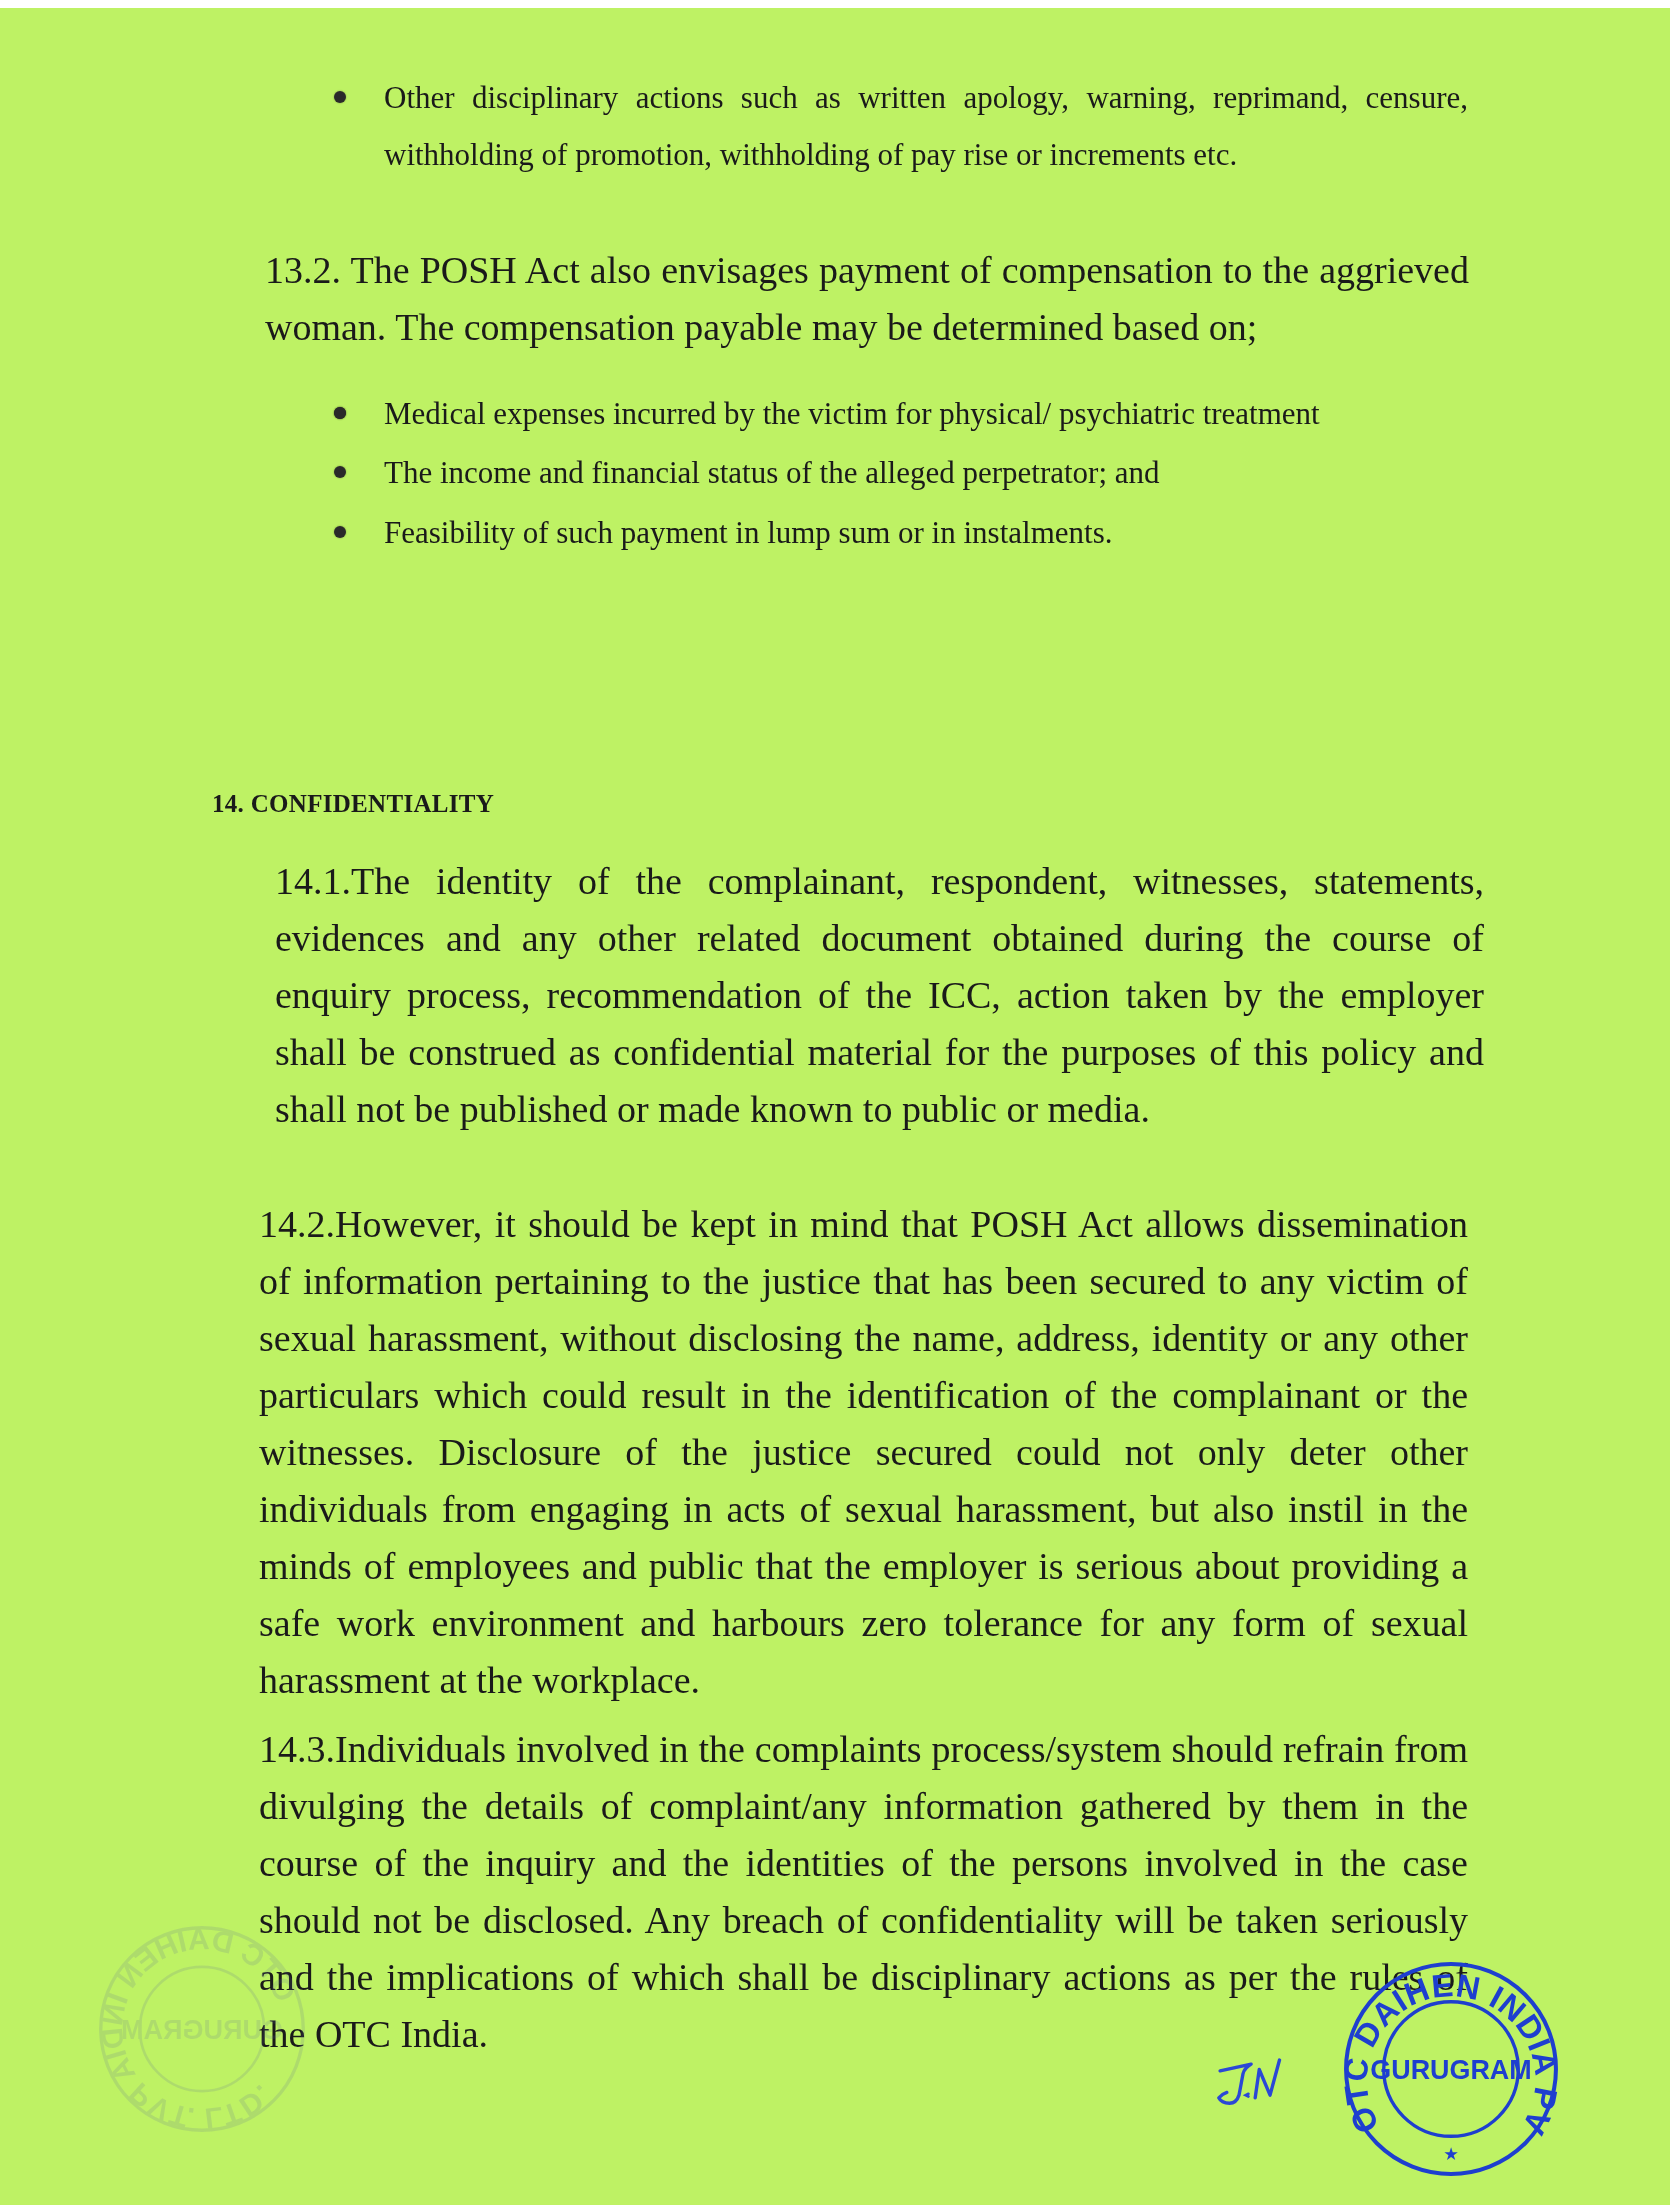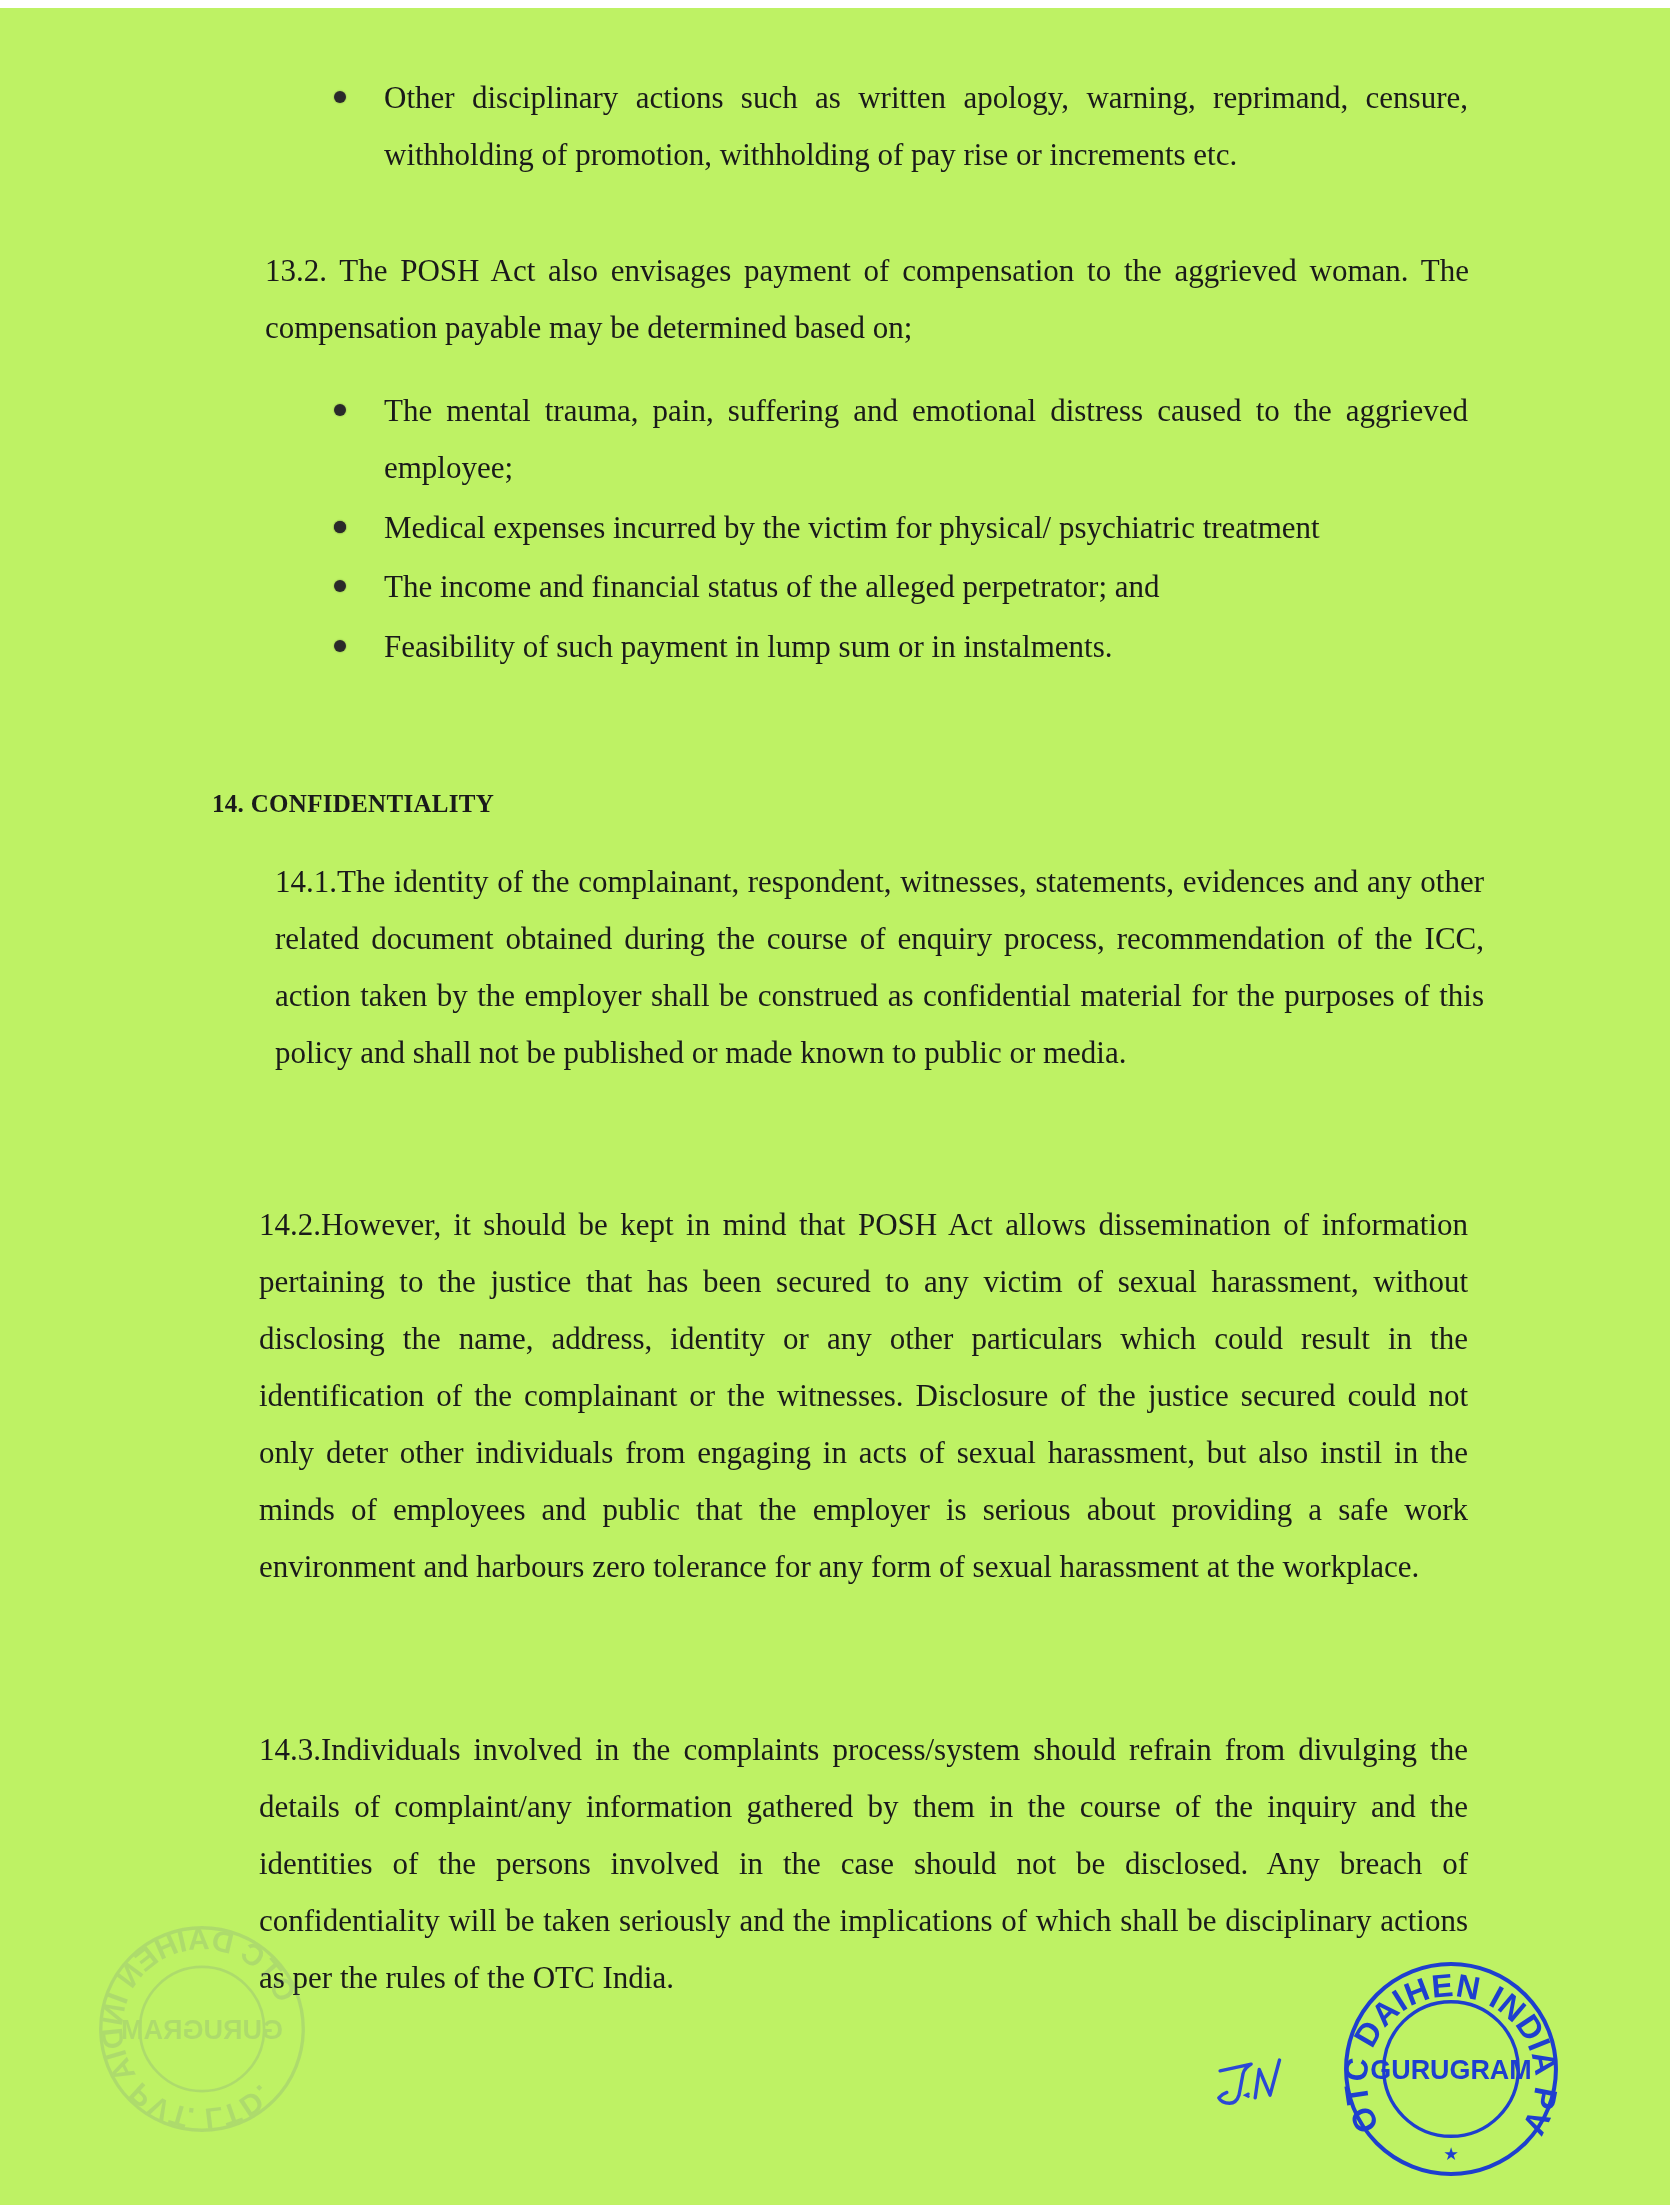--- a/index.html
+++ b/index.html
@@ -45,21 +45,21 @@
       top: 22px;
       width: 12px;
       height: 12px;
       border-radius: 50%;
       background: #2a2a2a;
       box-shadow: 0 0 1.3px 0.7px rgba(0,0,0,0.15);
     }
     
     .numbered {
       position: absolute;
-      font-size: 31px;
+      font-size: 38px;
       line-height: 57px;
       text-align: justify;
       text-align-last: left;
     }
     .num-label {
       display: inline;
     }
     .heading {
       position: absolute;
       left: 212px;
@@ -104,24 +104,20 @@
       <span>Other disciplinary actions such as written apology, warning, reprimand, censure, withholding of promotion, withholding of pay rise or increments etc.</span>
     </li>
   </ul>
 
   <div class="numbered" style="left: 265px; top: 234px; width: 1204px;">
     <span class="num-label">13.2.</span>
     <span>The POSH Act also envisages payment of compensation to the aggrieved woman. The compensation payable may be determined based on;</span>
   </div>
 
   <ul class="bullet-list" style="top: 374px;">
-    <li class="bullet-item">
-      <span class="bullet-dot"></span>
-      <span>The mental trauma, pain, suffering and emotional distress caused to the aggrieved employee;</span>
-    </li>
     <li class="bullet-item" style="margin-top: 2.7px;">
       <span class="bullet-dot"></span>
     </li>
     <li class="bullet-item" style="margin-top: 2.7px;">
       <span class="bullet-dot"></span>
       <span>Medical expenses incurred by the victim for physical/ psychiatric treatment</span>
     </li>
     <li class="bullet-item" style="margin-top: 2.7px;">
       <span class="bullet-dot"></span>
       <span>The income and financial status of the alleged perpetrator; and</span>

